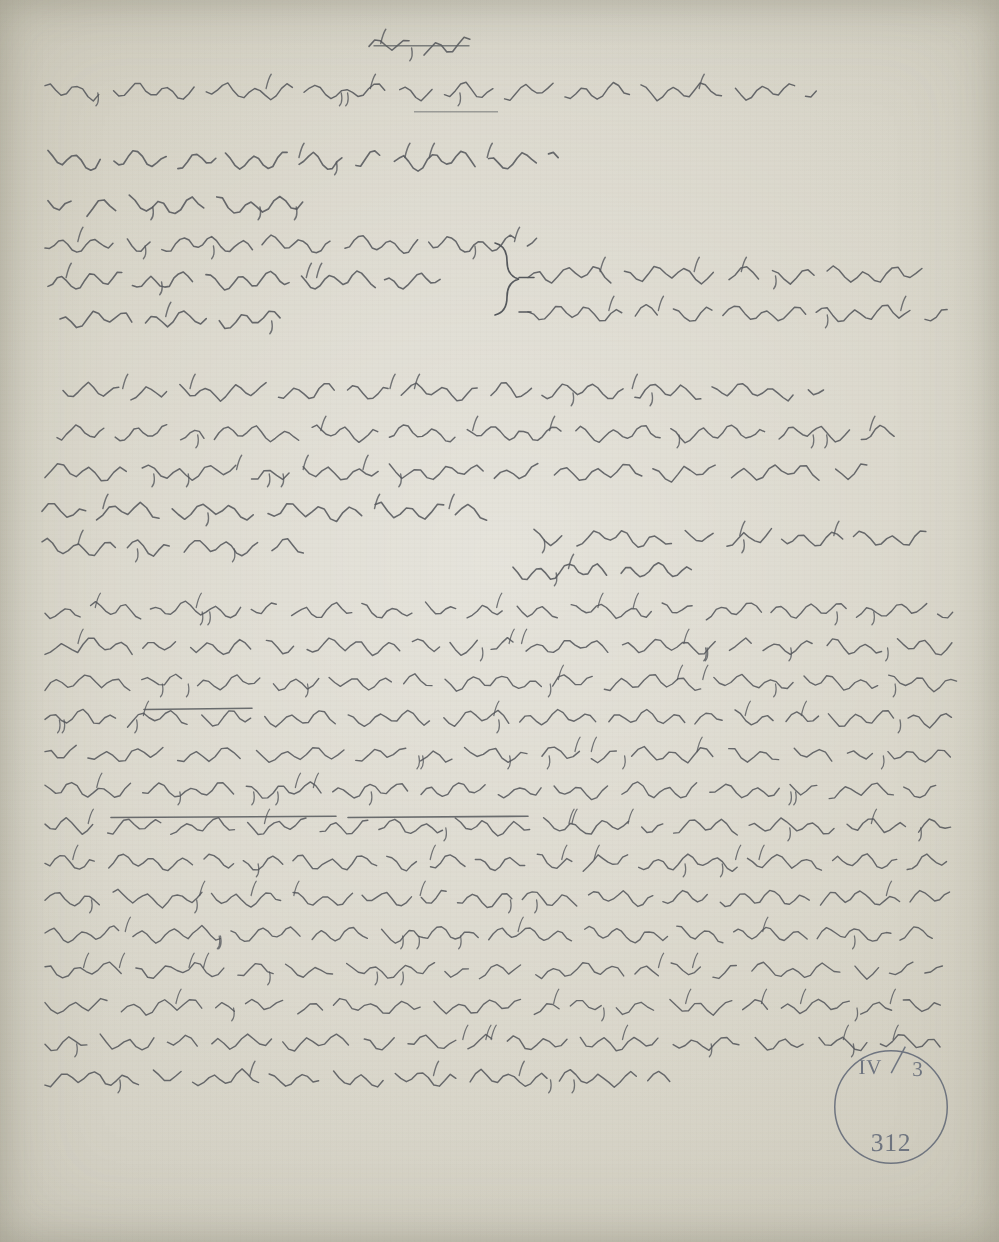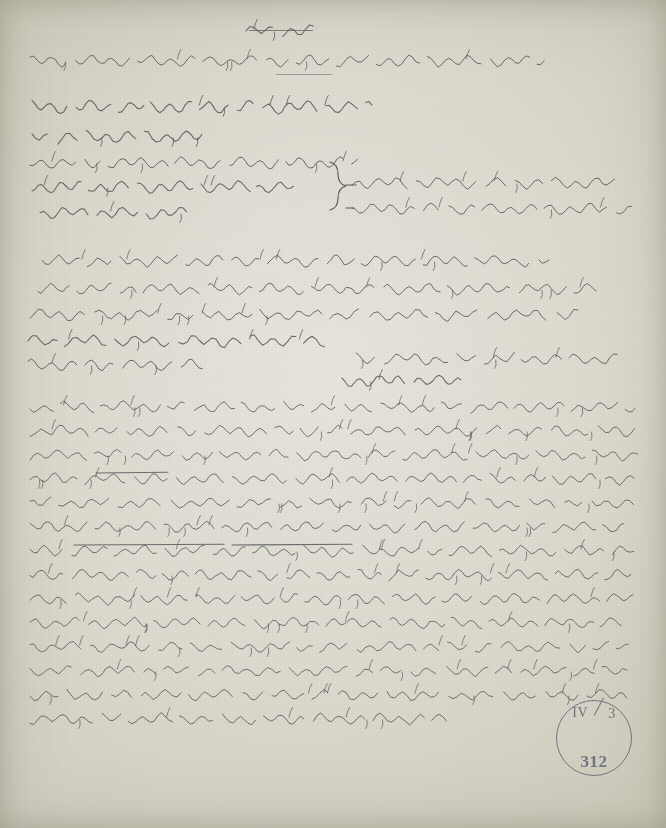--- a/index.html
+++ b/index.html
@@ -93,21 +93,20 @@
   .stamp .frac-row {
     display: flex;
     align-items: center;
     font-size: 14px;
     line-height: 1;
   }
   .stamp .folio {
     font-size: 17px;
     line-height: 1;
     margin-top: 13px;
-    font-weight: bold;
   }
 
   .title-underline {
     position: absolute;
     background: #5a5d61;
     height: 1px;
     opacity: 0.75;
   }
 </style>
 </head>

